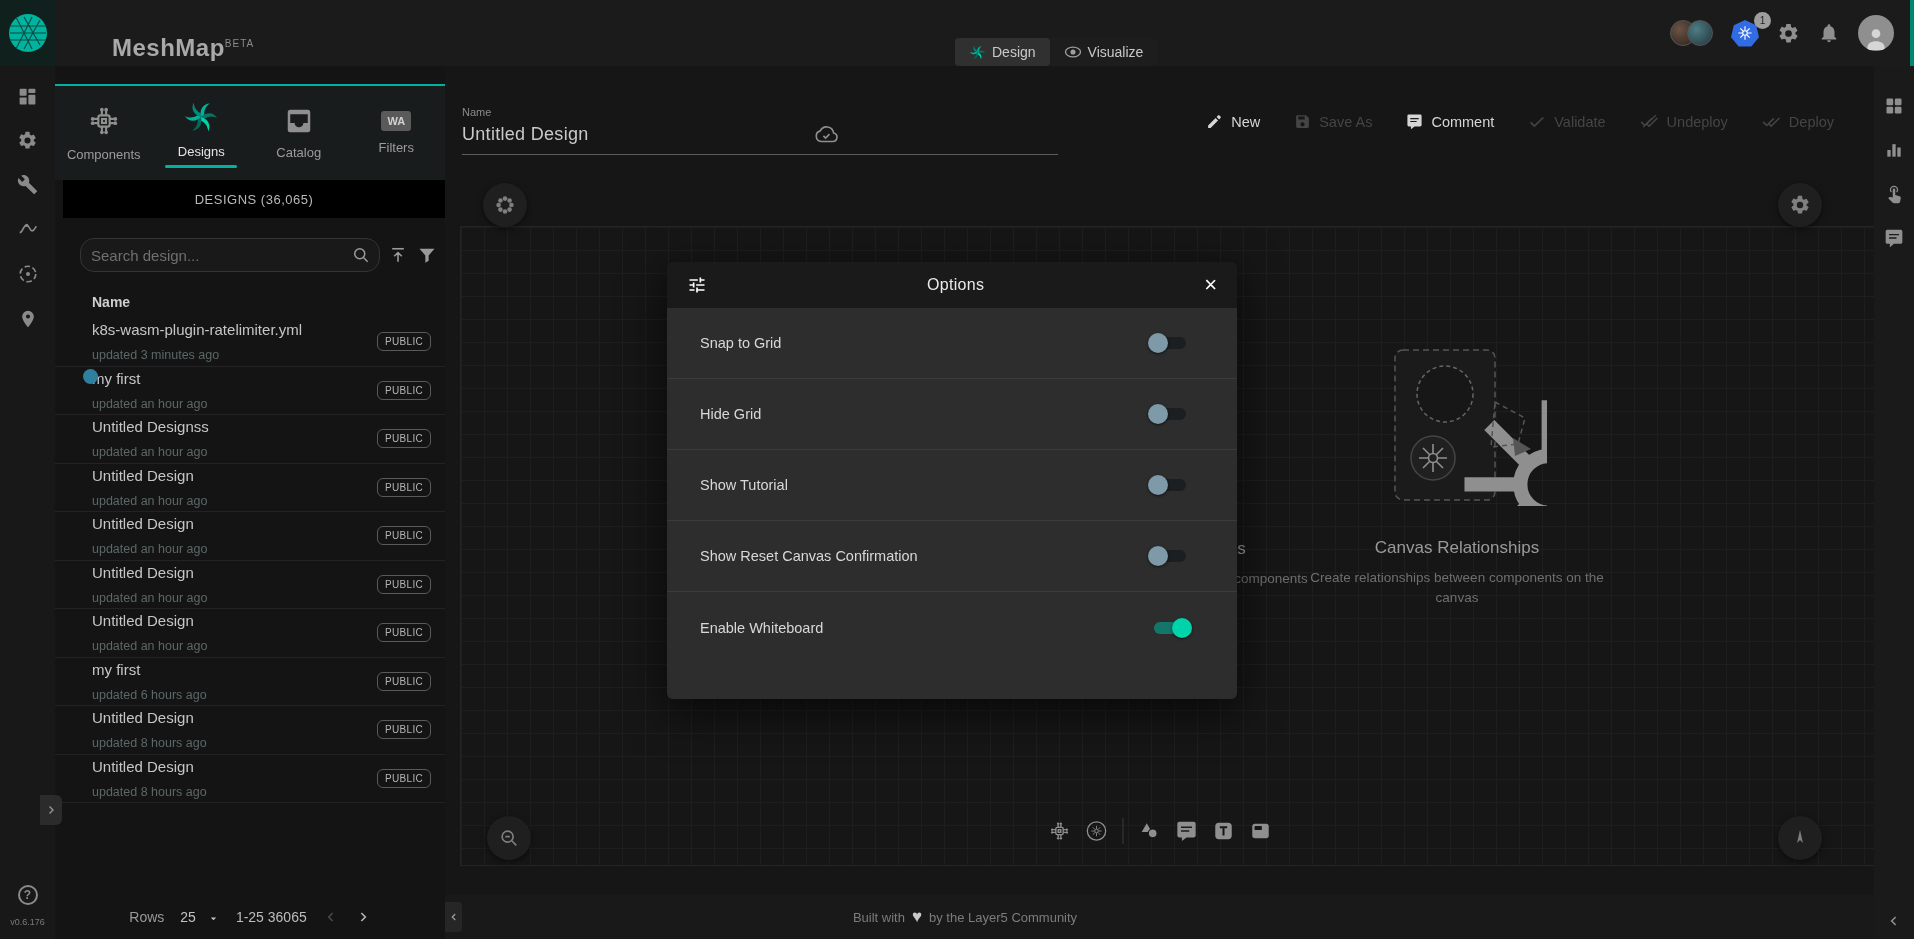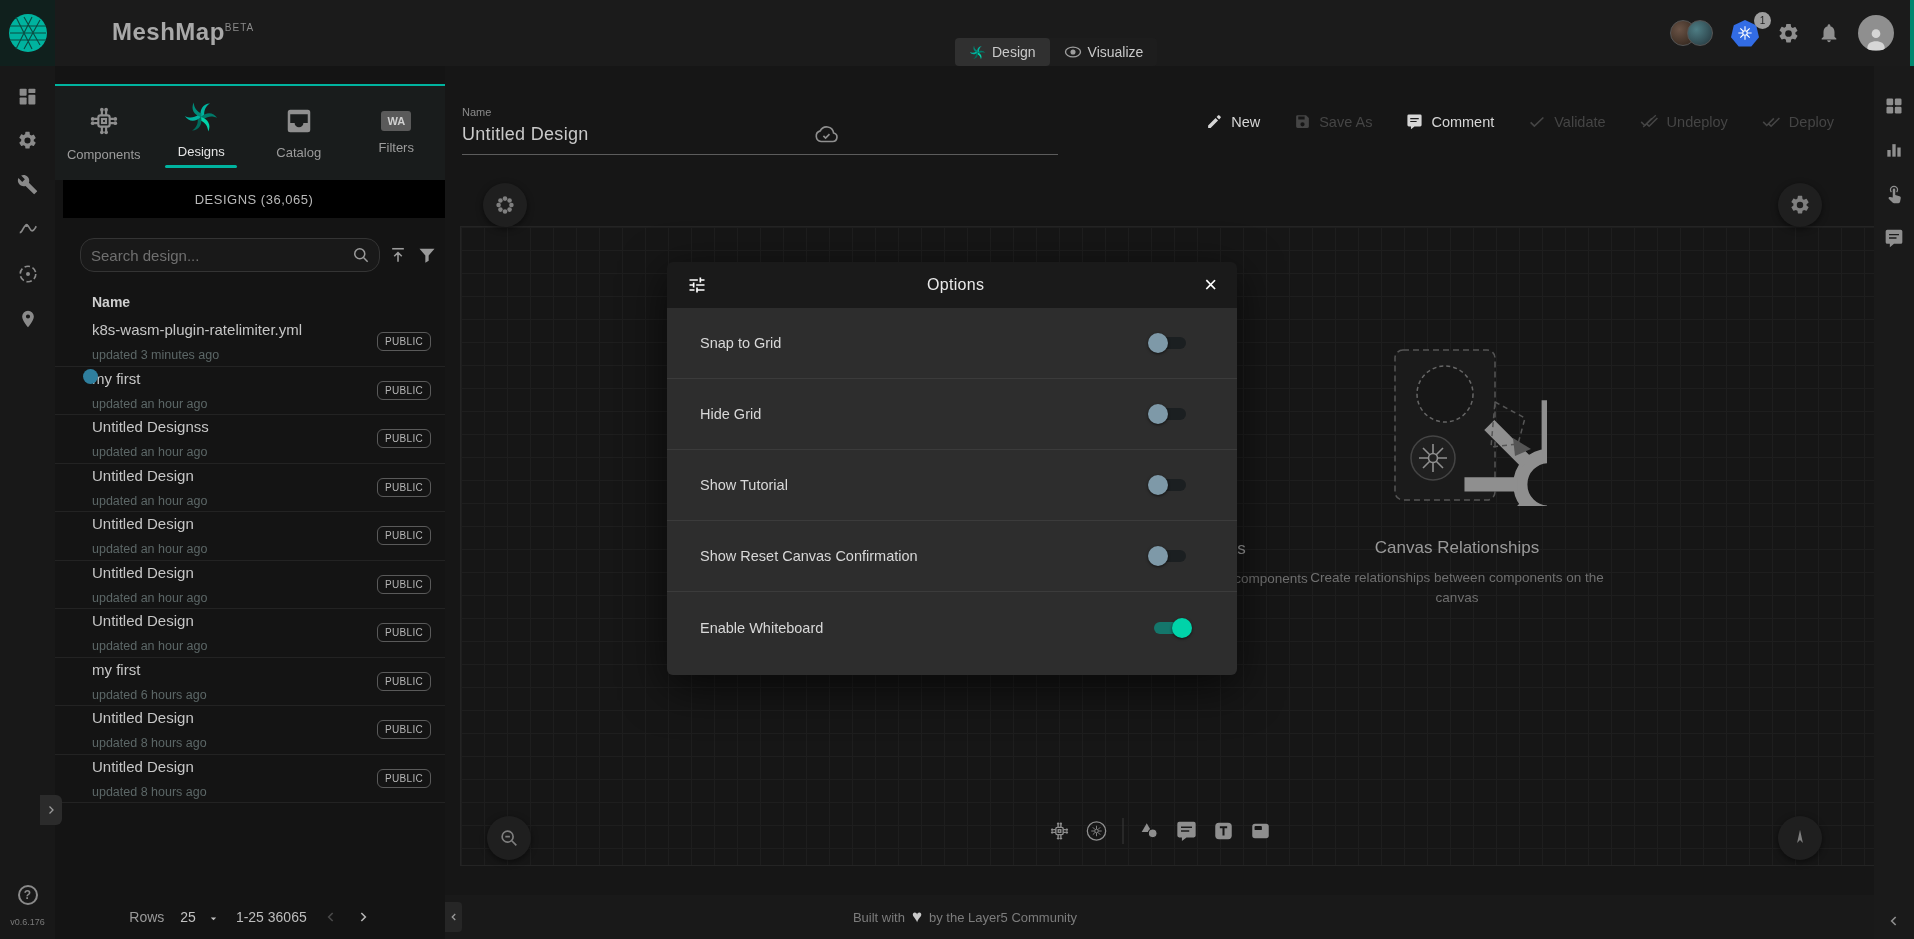--- a/index.html
+++ b/index.html
@@ -4,21 +4,21 @@
 <style>
   *{box-sizing:border-box;margin:0;padding:0}
   html,body{width:1914px;height:939px;overflow:hidden;background:#161616;
     font-family:"Liberation Sans",sans-serif;color:#cfcfcf;position:relative}
   svg{display:block}
 
   
   #header{position:absolute;left:0;top:0;right:0;height:66px;background:#1b1b1b;z-index:5}
   #header .teal-strip{position:absolute;right:0;top:0;width:4px;height:66px;background:#00876f}
   #logo-box{position:absolute;left:0;top:0;width:55px;height:66px;background:#10201d;display:flex;align-items:center;justify-content:center}
-  #app-title{position:absolute;left:112px;top:18px;font-size:24px;font-weight:bold;color:#a9a9a9;letter-spacing:.5px}
+  #app-title{position:absolute;left:112px;top:34px;font-size:24px;font-weight:bold;color:#a9a9a9;letter-spacing:.5px}
   #app-title sup{font-size:10px;font-weight:normal;color:#8a8a8a;letter-spacing:1px}
   #mode-toggle{position:absolute;left:955px;top:38px;height:28px;display:flex;background:#1d1d1d;border-radius:4px}
   .mode-tab{display:flex;align-items:center;gap:6px;padding:0 14px;font-size:14px;color:#c9c9c9;border-radius:4px;cursor:pointer}
   .mode-tab.active{background:#303030}
   #header-right{position:absolute;right:20px;top:0;height:66px;display:flex;align-items:center;gap:18px}
   .avatar-sm{width:26px;height:26px;border-radius:50%;border:1px solid #555;background:radial-gradient(circle at 35% 35%,#6a5346,#2b2017)}
   .avatar-sm+.avatar-sm{margin-left:-9px;background:radial-gradient(circle at 35% 35%,#4e7d84,#23333a)}
   #k8s-ctx{position:relative}
   #k8s-badge{position:absolute;top:-7px;right:-12px;width:17px;height:17px;border-radius:50%;background:#9e9e9e;color:#222;font-size:10px;display:flex;align-items:center;justify-content:center}
   #user-avatar{width:36px;height:36px;border-radius:50%;background:#8f8f8f;display:flex;align-items:flex-end;justify-content:center;overflow:hidden}
@@ -85,21 +85,21 @@
   #footer{position:absolute;left:445px;right:40px;bottom:0;height:44px;background:#191919;z-index:2}
   #footer-text{position:absolute;left:520px;top:50%;transform:translate(-50%,-50%);font-size:13px;color:#7c7c7c;display:flex;align-items:center;gap:7px;white-space:nowrap}
   #footer-text .heart{color:#c9c9c9;font-size:17px}
   #footer-collapse{position:absolute;left:0;top:7px;width:17px;height:30px;background:#262626;border-radius:0 4px 4px 0;display:flex;align-items:center;justify-content:center;color:#9a9a9a}
 
   
   #modal{position:absolute;left:667px;top:262px;width:570px;border-radius:6px;overflow:hidden;z-index:10;box-shadow:0 12px 45px rgba(0,0,0,.65)}
   #modal-header{height:46px;background:#1a1a1a;display:flex;align-items:center;padding:0 20px;color:#fff}
   #modal-title{flex:1;text-align:center;font-size:16px;color:#e9e9e9;letter-spacing:.3px}
   #modal-close{font-size:22px;line-height:1;color:#fff;cursor:pointer}
-  #modal-body{background:#2d2d2d;padding-bottom:12px}
+  #modal-body{background:#2d2d2d;padding-bottom:36px}
   .opt-row{height:71px;display:flex;align-items:center;padding:0 45px 0 33px;border-bottom:1px solid rgba(255,255,255,.07)}
   .opt-row:last-child{border-bottom:none}
   .opt-label{font-size:14.5px;color:#d8d8d8}
   .switch{margin-left:auto;position:relative;width:44px;height:22px;cursor:pointer}
   .switch .track{position:absolute;left:6px;top:5px;width:32px;height:12px;border-radius:6px;background:#1b1f21}
   .switch .knob{position:absolute;left:0;top:1px;width:20px;height:20px;border-radius:50%;background:#7E99A8;box-shadow:0 1px 3px rgba(0,0,0,.6)}
   .switch[data-on="true"] .track{background:rgba(0,179,159,.55)}
   .switch[data-on="true"] .knob{left:24px;background:#00D3A9}
 </style>
 </head>

